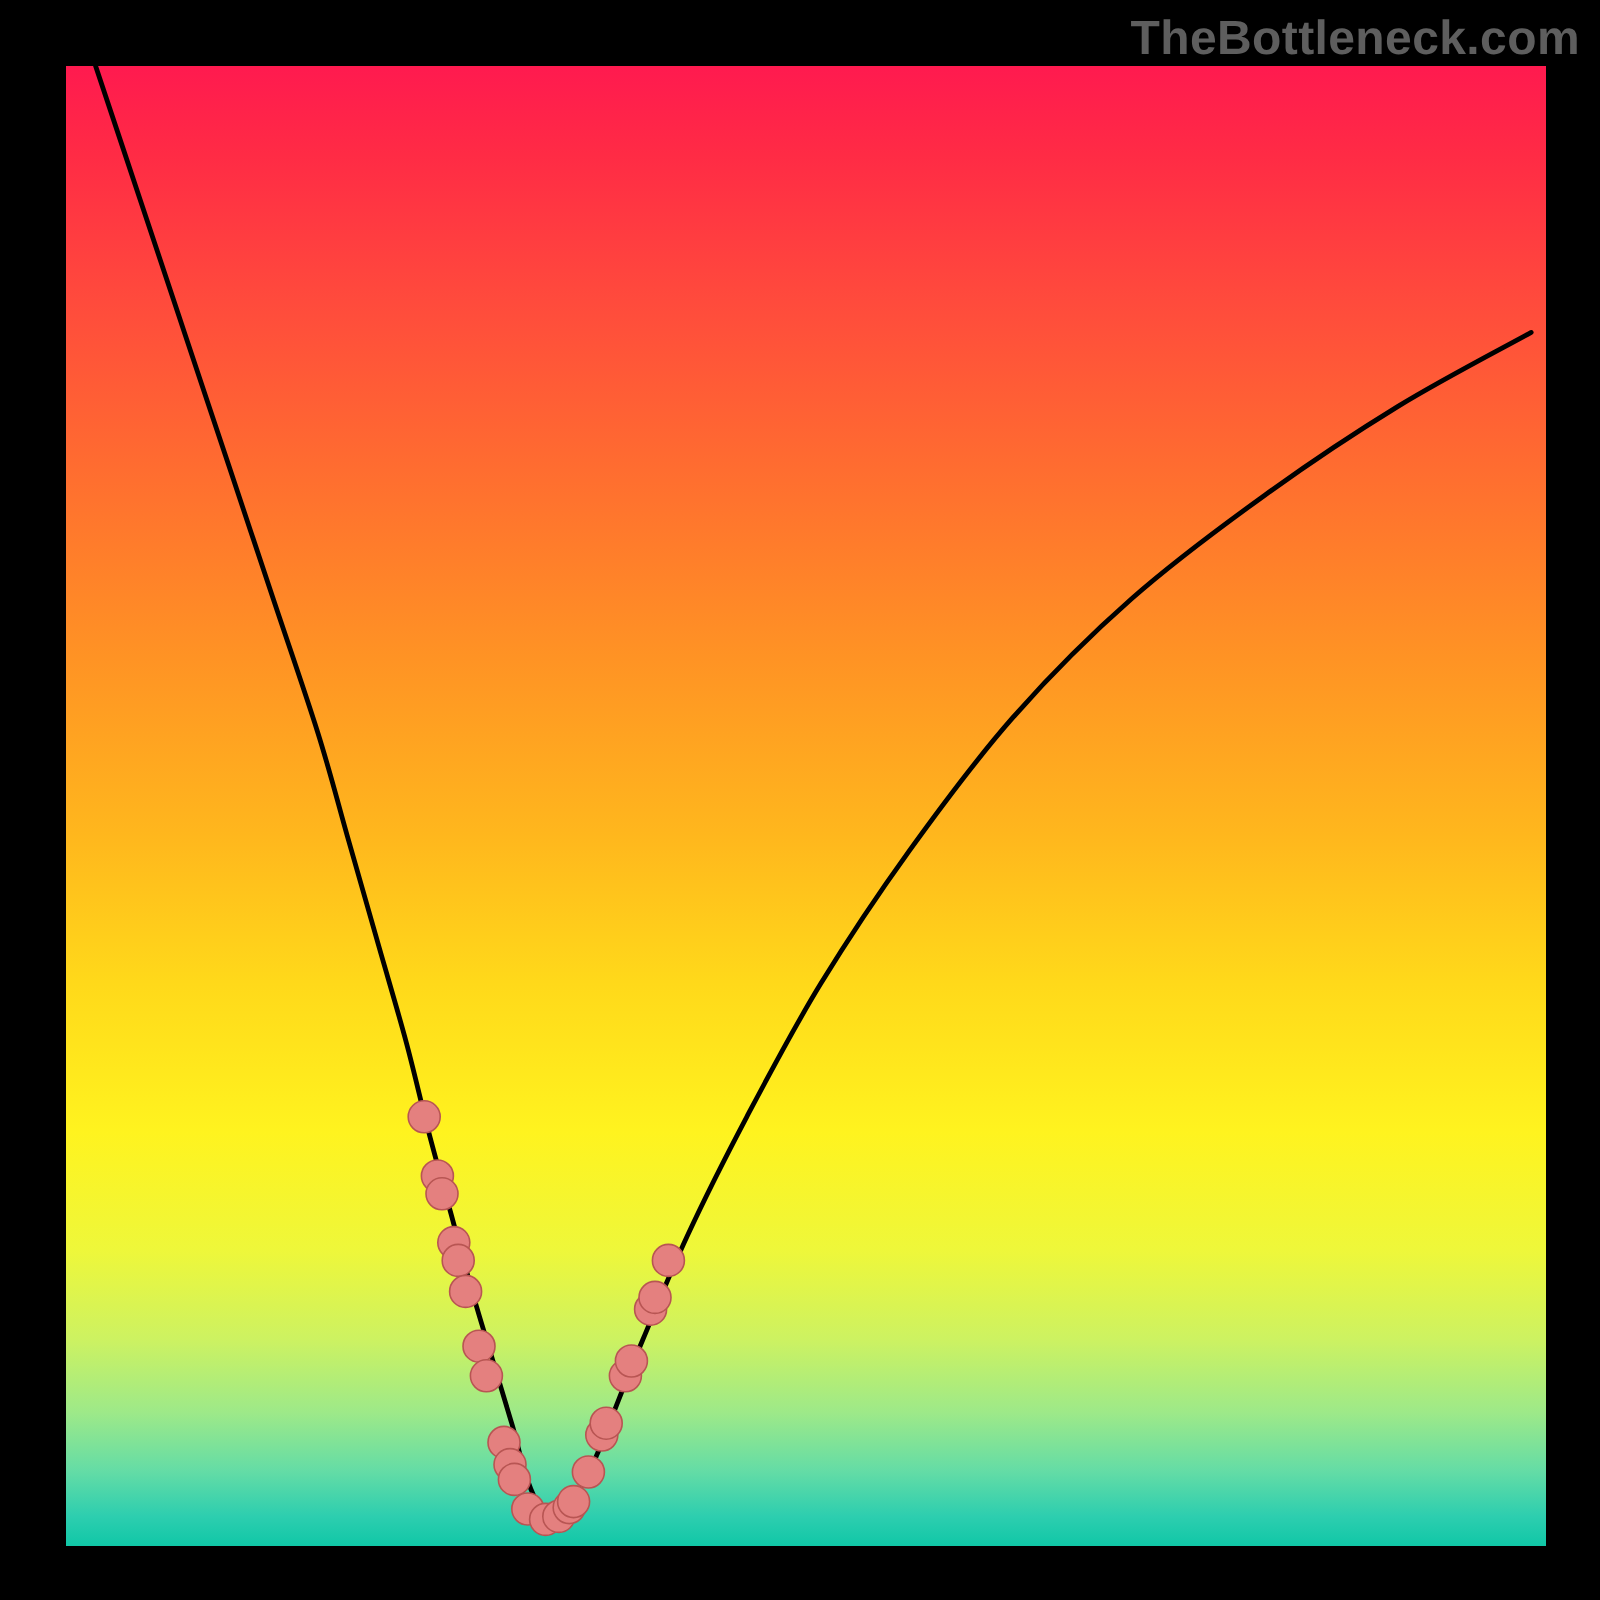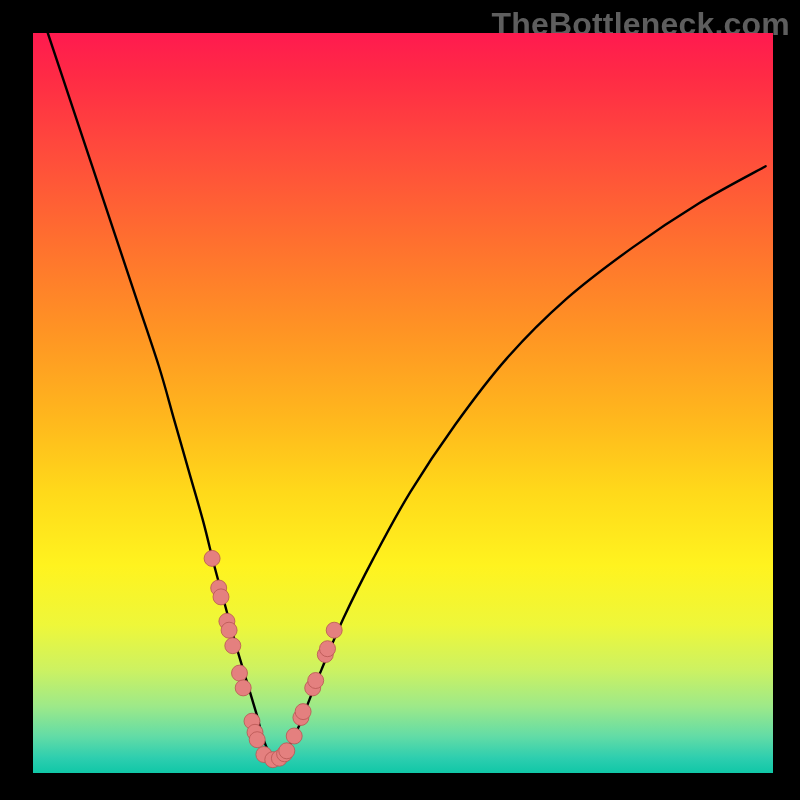--- a/index.html
+++ b/index.html
@@ -44,21 +44,21 @@
       #63dca6 95%,
       #2dceaf 98%,
       #10c7a7 100%
     );
   }
   .watermark {
     position: absolute;
     top: 6px;
     right: 10px;
     color: #5e5e5e;
-    font-size: 32px;
+    font-size: 24px;
     font-weight: 600;
     letter-spacing: 0.2px;
     user-select: none;
   }
   svg.curve {
     position: absolute;
     left: 0; top: 0;
     width: 740px; height: 740px;
   }
   .dot {

